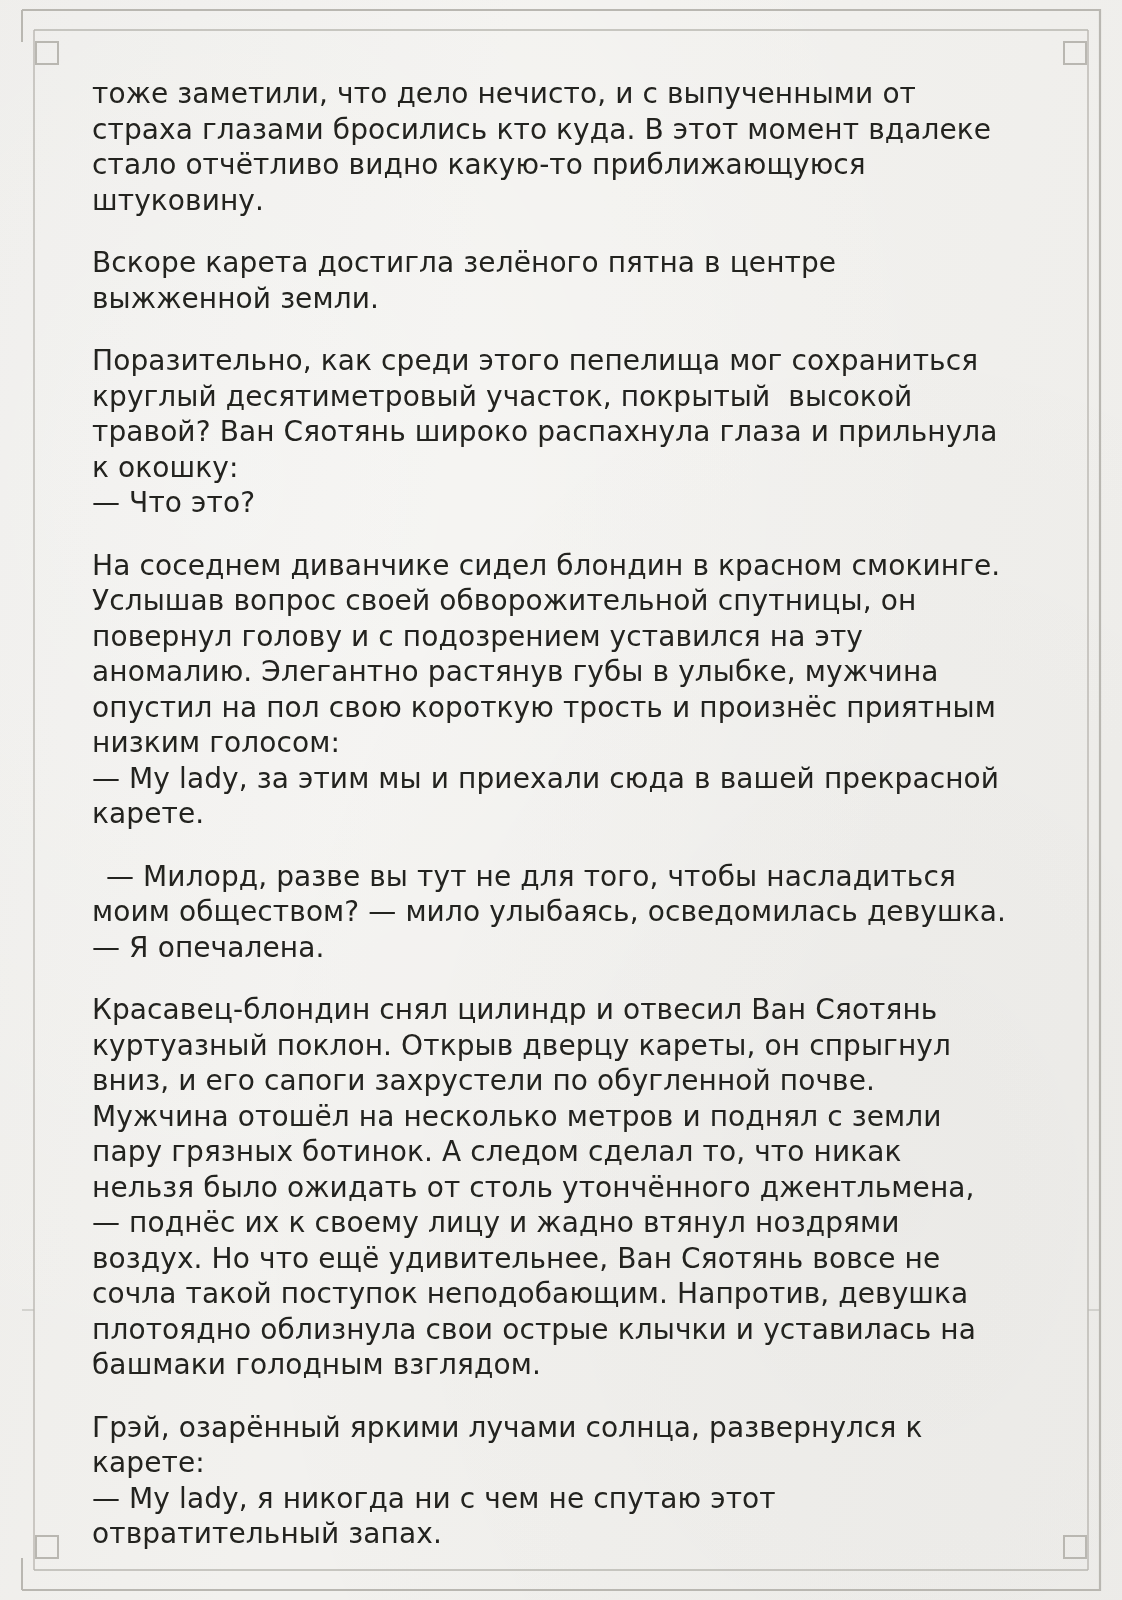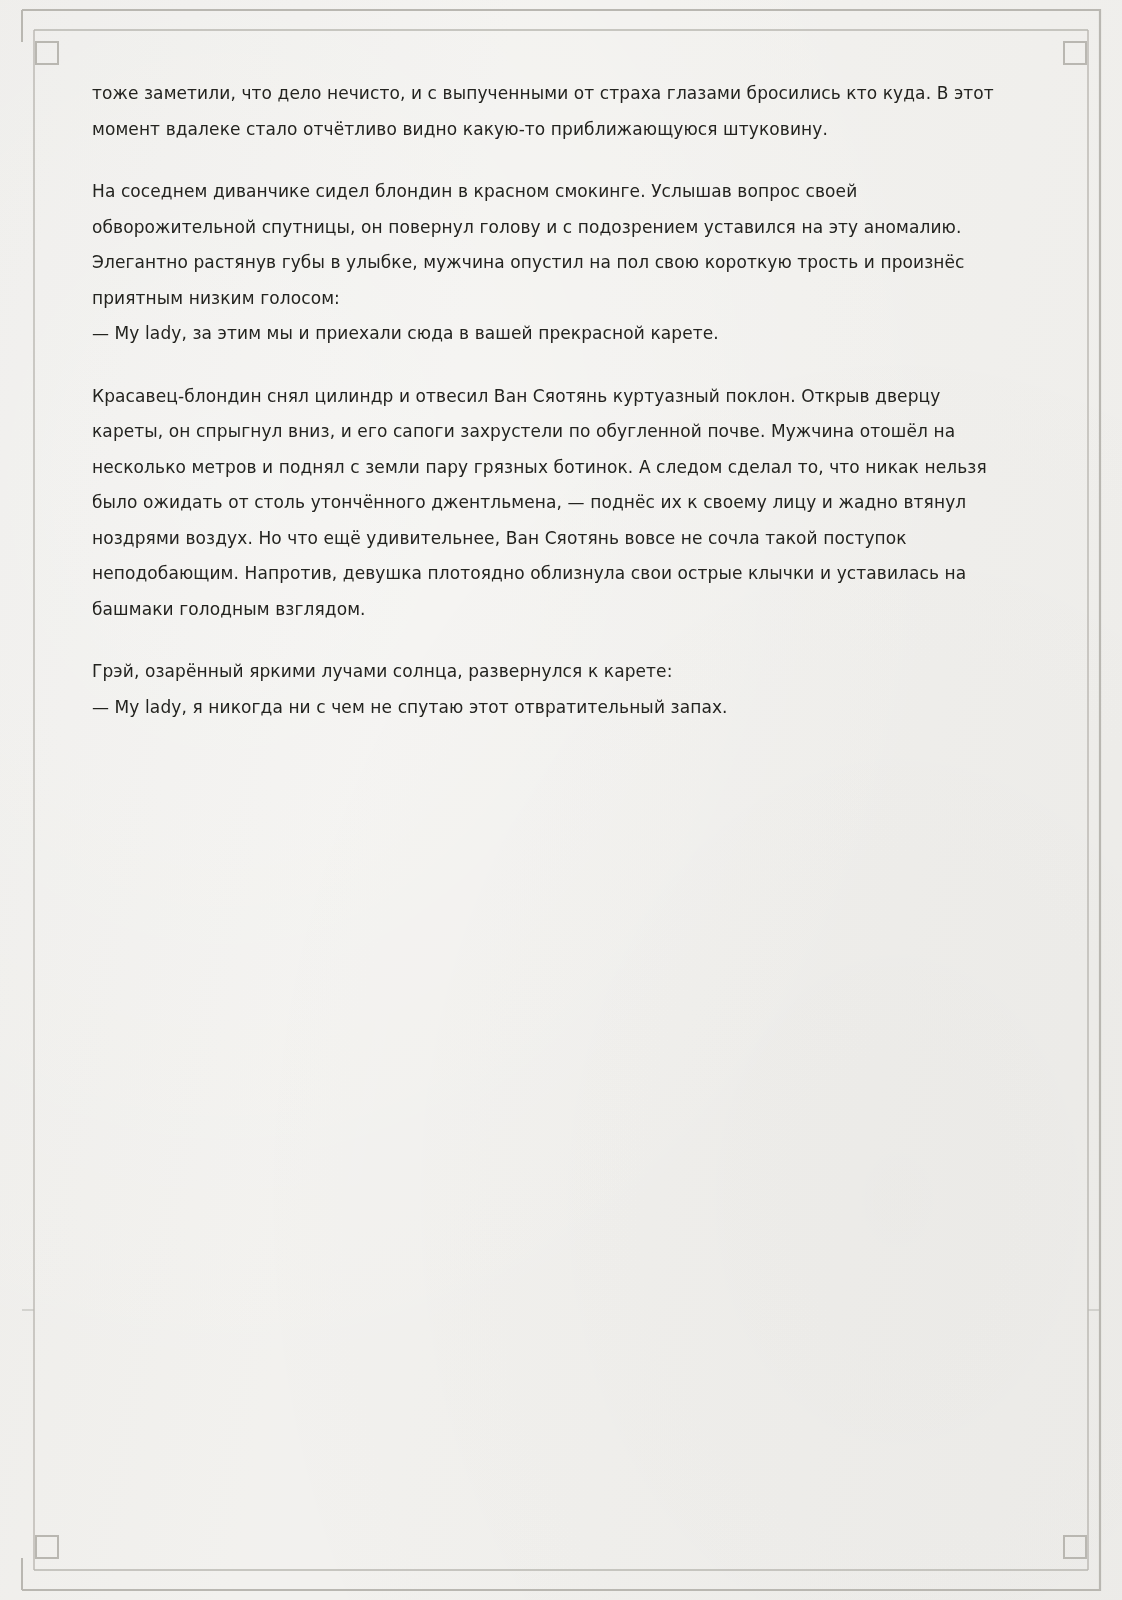--- a/index.html
+++ b/index.html
@@ -45,21 +45,21 @@
   }
 
   .content {
     position: absolute;
     left: 92px;
     top: 76px;
     width: 918px;
   }
 
   .para {
-    font-size: 17px;
+    font-size: 28px;
     line-height: 35.5px;
     color: #23231f;
     margin: 0 0 27px 0;
     letter-spacing: 0.1px;
     white-space: pre-wrap;
   }
   .para:last-child {
     margin-bottom: 8px;
   }
   .para.indent {
@@ -102,20 +102,24 @@
 
       <g fill="none" stroke="#b9b7b1" stroke-width="1.2" opacity="0.85">
         <path d="M 1088 1310 L 1100 1310"></path>
         <path d="M 34 1310 L 22 1310"></path>
       </g>
     </svg>
   </div>
 
   <div class="content">
     <p class="para">тоже заметили, что дело нечисто, и с выпученными от страха глазами бросились кто куда. В этот момент вдалеке стало отчётливо видно какую-то приближающуюся штуковину.</p>
+    <p class="para">Вскоре карета достигла зелёного пятна в центре выжженной земли.</p>
+    <p class="para">Поразительно, как среди этого пепелища мог сохраниться круглый десятиметровый участок, покрытый  высокой травой? Ван Сяотянь широко распахнула глаза и прильнула к окошку:
+— Что это?</p>
     <p class="para">На соседнем диванчике сидел блондин в красном смокинге. Услышав вопрос своей обворожительной спутницы, он повернул голову и с подозрением уставился на эту аномалию. Элегантно растянув губы в улыбке, мужчина опустил на пол свою короткую трость и произнёс приятным низким голосом:
 — My lady, за этим мы и приехали сюда в вашей прекрасной карете.</p>
+    <p class="para indent">— Милорд, разве вы тут не для того, чтобы насладиться моим обществом? — мило улыбаясь, осведомилась девушка. — Я опечалена.</p>
     <p class="para">Красавец-блондин снял цилиндр и отвесил Ван Сяотянь куртуазный поклон. Открыв дверцу кареты, он спрыгнул вниз, и его сапоги захрустели по обугленной почве. Мужчина отошёл на несколько метров и поднял с земли пару грязных ботинок. А следом сделал то, что никак нельзя было ожидать от столь утончённого джентльмена, — поднёс их к своему лицу и жадно втянул ноздрями воздух. Но что ещё удивительнее, Ван Сяотянь вовсе не сочла такой поступок неподобающим. Напротив, девушка плотоядно облизнула свои острые клычки и уставилась на башмаки голодным взглядом.</p>
     <p class="para">Грэй, озарённый яркими лучами солнца, развернулся к карете:
 — My lady, я никогда ни с чем не спутаю этот отвратительный запах.</p>
   </div>
 
 </div>
 
 </body></html>

